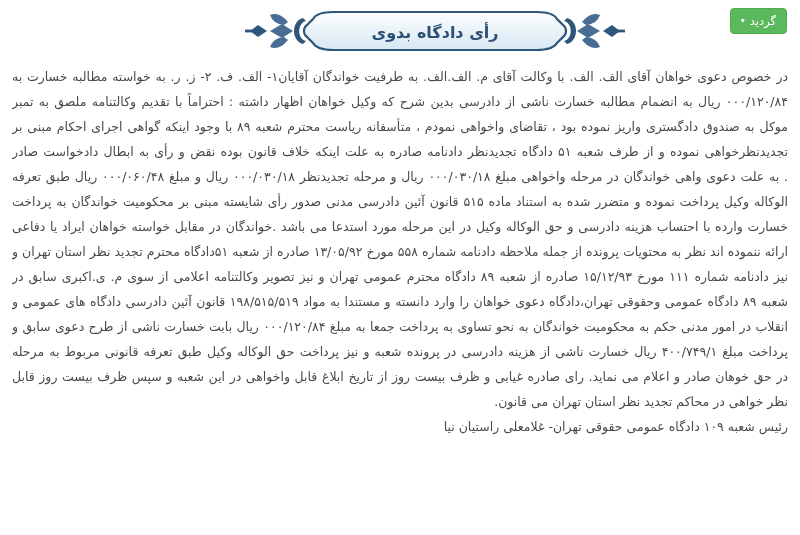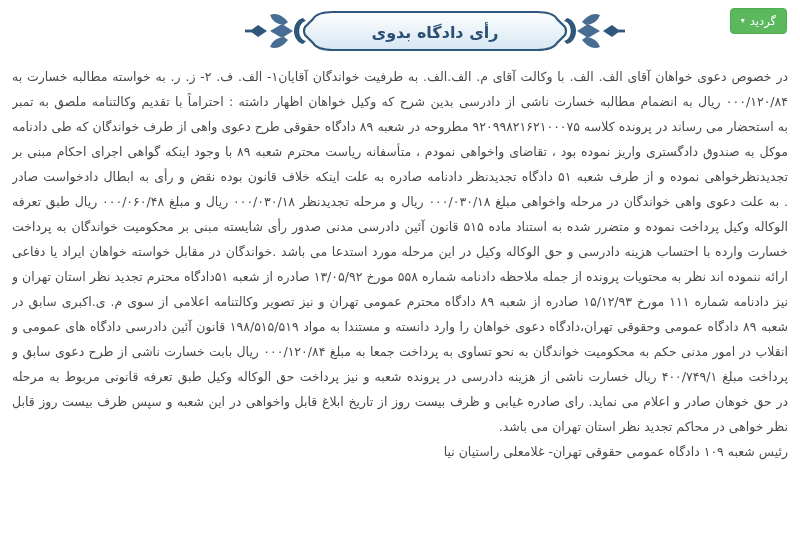--- a/index.html
+++ b/index.html
@@ -70,29 +70,28 @@
 
   <div class="menu-btn">
     <span>گردید</span>
     <span class="caret">▾</span>
   </div>
 
   <div class="verdict">
 
     <div class="vline">در خصوص دعوی خواهان آقای الف. الف. با وکالت آقای م. الف.الف. به طرفیت خواندگان آقایان۱- الف. ف. ۲- ز. ر. به خواسته مطالبه خسارت به مبلغ</div>
       <div class="vline">۰۰۰/۱۲۰/۸۴ ریال به انضمام مطالبه خسارت ناشی از دادرسی بدین شرح که وکیل خواهان اظهار داشته : احتراماً با تقدیم وکالتنامه ملصق به تمبر مالیاتی</div>
-      <div class="vline">به استحضار می رساند در پرونده کلاسه ۹۲۰۹۹۸۲۱۶۲۱۰۰۰۷۵ مطروحه در شعبه ۸۹ دادگاه حقوقی طرح دعوی واهی از طرف خواندگان که طی دادنامه</div>
       <div class="vline">موکل به صندوق دادگستری واریز نموده بود ، تقاضای واخواهی نمودم ، متأسفانه ریاست محترم شعبه ۸۹ با وجود اینکه گواهی اجرای احکام مبنی بر</div>
       <div class="vline">تجدیدنظرخواهی نموده و از طرف شعبه ۵۱ دادگاه تجدیدنظر دادنامه صادره به علت اینکه خلاف قانون بوده نقض و رأی به ابطال دادخواست صادر گردید</div>
       <div class="vline">. به علت دعوی واهی خواندگان در مرحله واخواهی مبلغ ۰۰۰/۰۳۰/۱۸ ریال و مرحله تجدیدنظر ۰۰۰/۰۳۰/۱۸ ریال و مبلغ ۰۰۰/۰۶۰/۴۸ ریال طبق تعرفه حق</div>
       <div class="vline">الوکاله وکیل پرداخت نموده و متضرر شده به استناد ماده ۵۱۵ قانون آئین دادرسی مدنی صدور رأی شایسته مبنی بر محکومیت خواندگان به پرداخت</div>
       <div class="vline">خسارت وارده با احتساب هزینه دادرسی و حق الوکاله وکیل در این مرحله مورد استدعا می باشد .خواندگان در مقابل خواسته خواهان ایراد یا دفاعی</div>
       <div class="vline">ارائه ننموده اند نظر به محتویات پرونده از جمله ملاحظه دادنامه شماره ۵۵۸ مورخ ۱۳/۰۵/۹۲ صادره از شعبه ۵۱دادگاه محترم تجدید نظر استان تهران و</div>
       <div class="vline">نیز دادنامه شماره ۱۱۱ مورخ ۱۵/۱۲/۹۳ صادره از شعبه ۸۹ دادگاه محترم عمومی تهران و نیز تصویر وکالتنامه اعلامی از سوی م. ی.اکبری سابق در پرونده</div>
       <div class="vline">شعبه ۸۹ دادگاه عمومی وحقوقی تهران،دادگاه دعوی خواهان را وارد دانسته و مستندا به مواد ۱۹۸/۵۱۵/۵۱۹ قانون آئین دادرسی دادگاه های عمومی و</div>
       <div class="vline">انقلاب در امور مدنی حکم به محکومیت خواندگان به نحو تساوی به پرداخت جمعا به مبلغ ۰۰۰/۱۲۰/۸۴ ریال بابت خسارت ناشی از طرح دعوی سابق و نیز</div>
       <div class="vline">پرداخت مبلغ ۴۰۰/۷۴۹/۱ ریال خسارت ناشی از هزینه دادرسی در پرونده شعبه و نیز پرداخت حق الوکاله وکیل طبق تعرفه قانونی مربوط به مرحله بدوی</div>
       <div class="vline">در حق خوهان صادر و اعلام می نماید. رای صادره غیابی و ظرف بیست روز از تاریخ ابلاغ قابل واخواهی در این شعبه و سپس ظرف بیست روز قابل تجدید</div>
-      <div class="vline short">نظر خواهی در محاکم تجدید نظر استان تهران می باشد.</div>
+      <div class="vline short">نظر خواهی در محاکم تجدید نظر استان تهران می قانون.</div>
       <div class="signature">رئیس شعبه ۱۰۹ دادگاه عمومی حقوقی تهران- غلامعلی راستیان نیا</div>
   </div>
 
 </div>
 
 </body></html>

